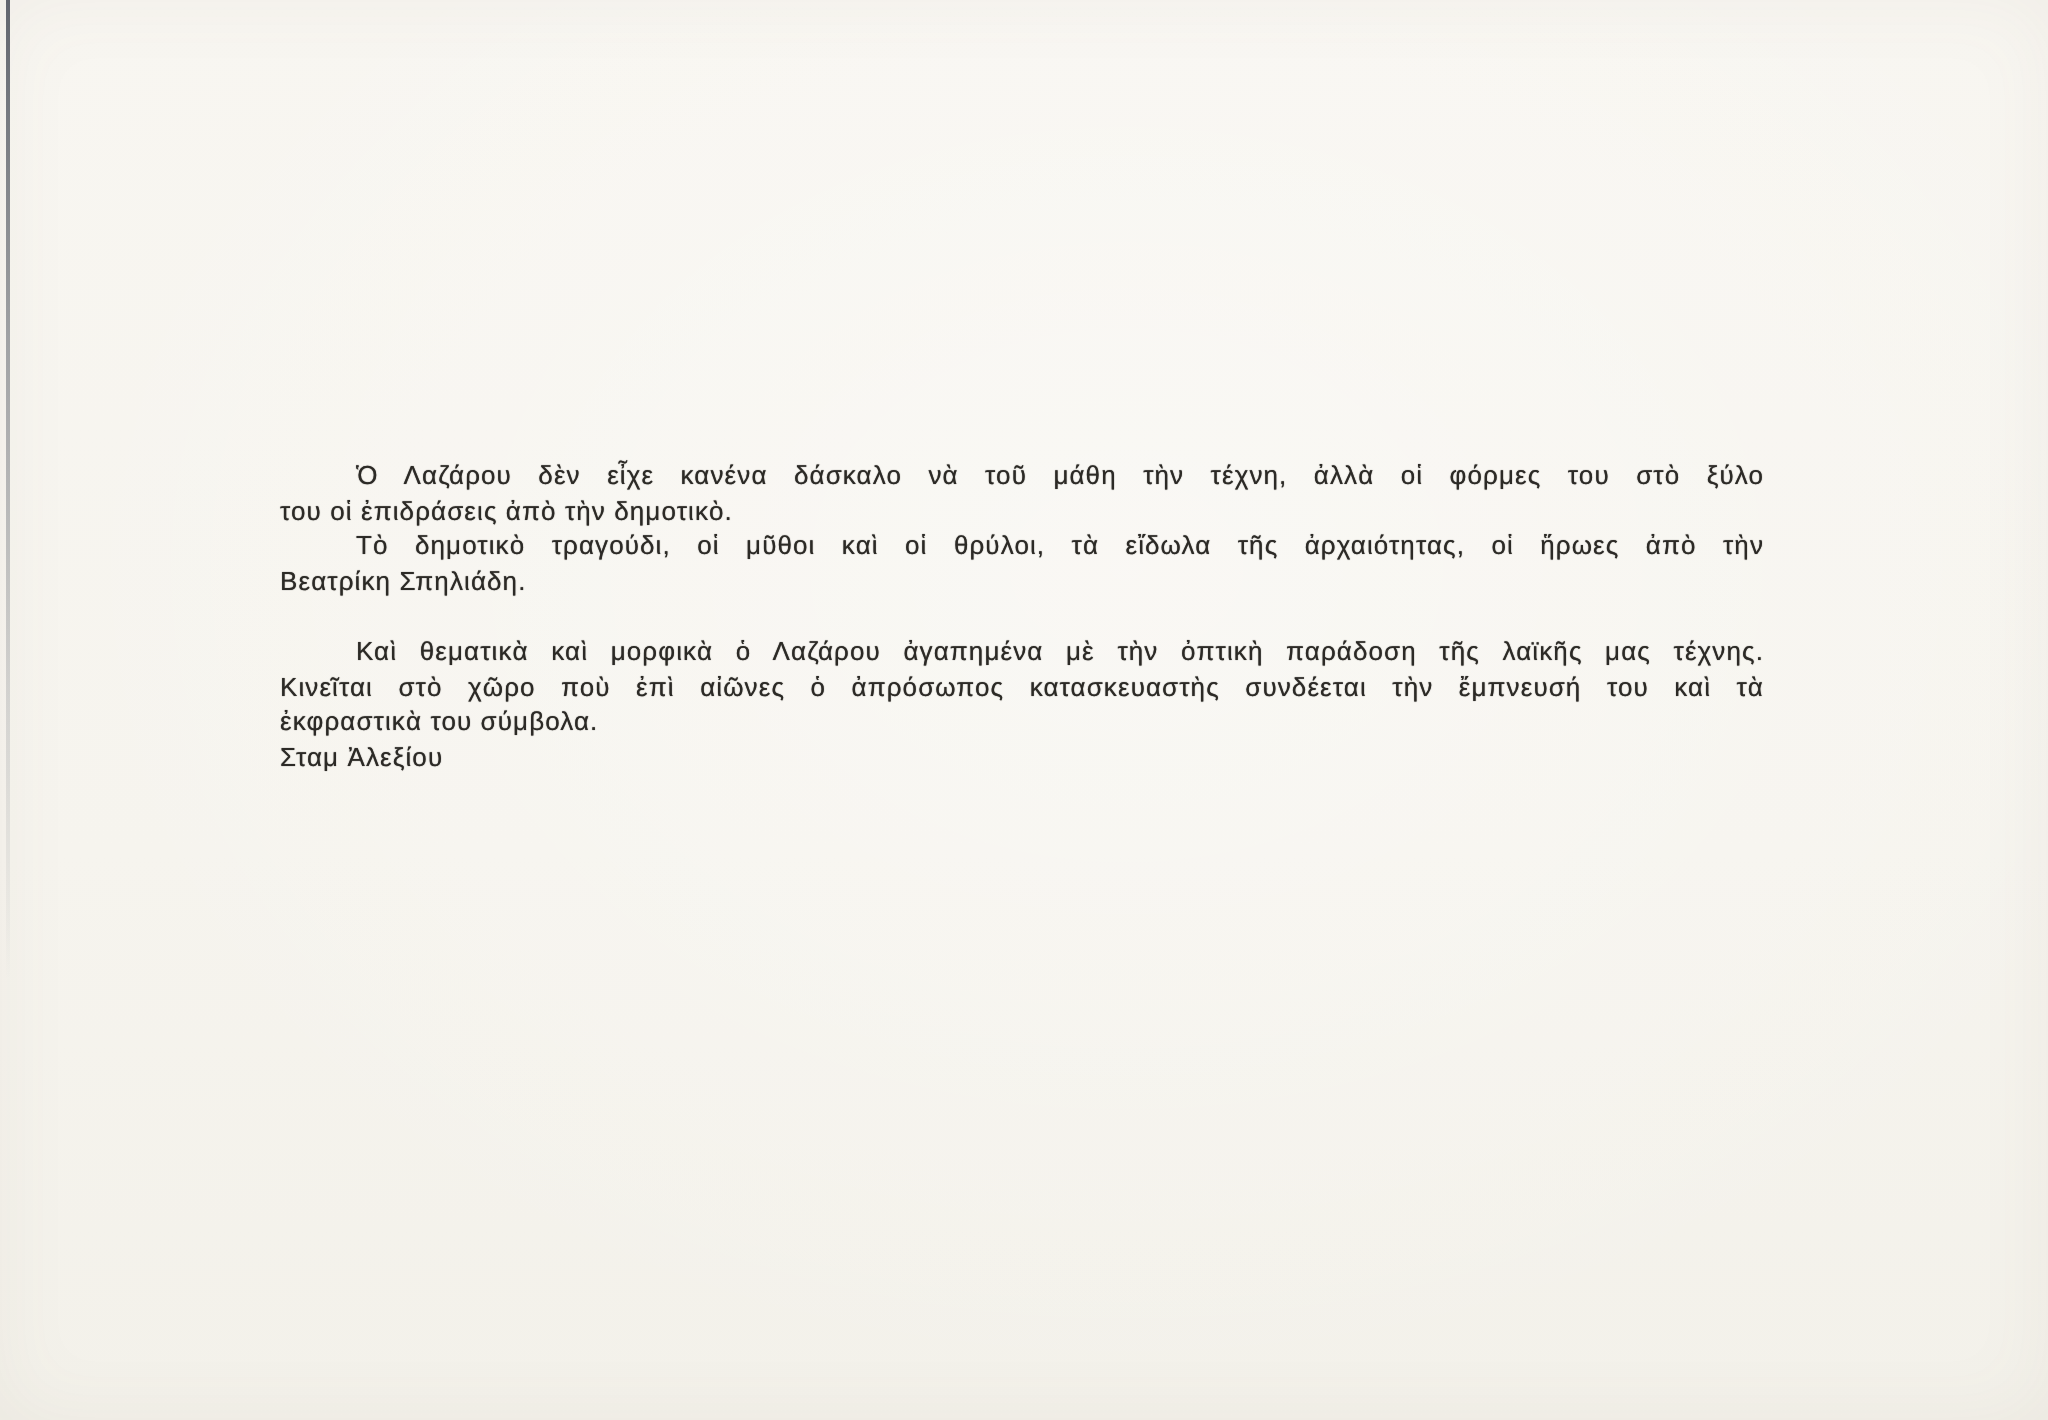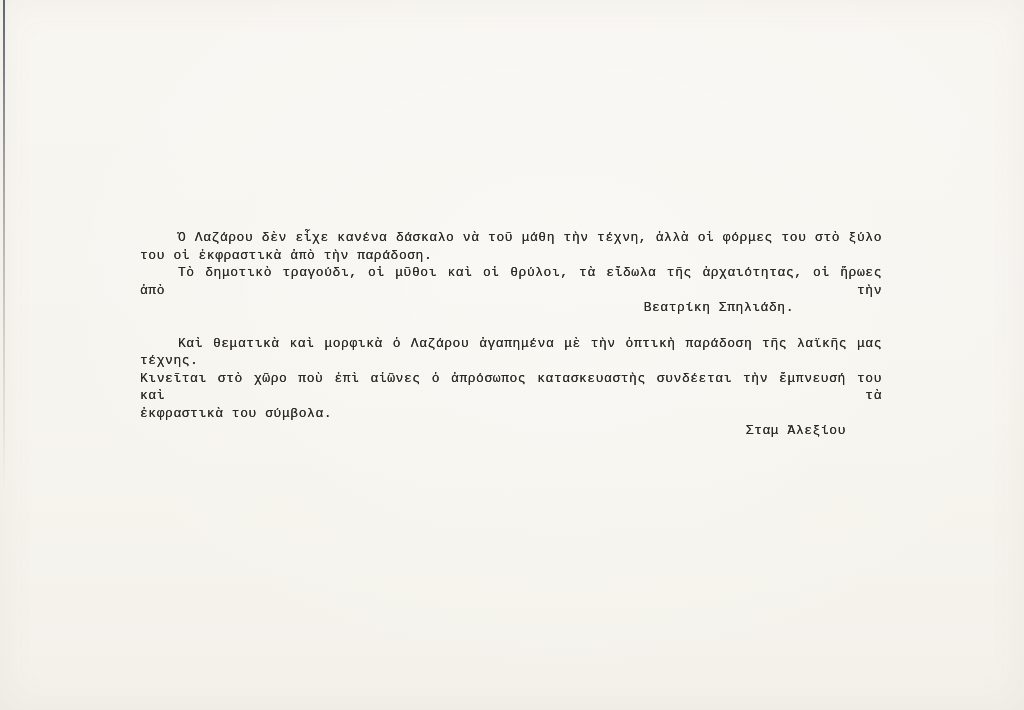--- a/index.html
+++ b/index.html
@@ -11,21 +11,21 @@
     background: #e9e7e1;
   }
   .page {
     position: relative;
     width: 1024px;
     height: 710px;
     background:
       radial-gradient(ellipse at 55% 40%, rgba(255,255,255,0.35), rgba(255,255,255,0) 70%),
       linear-gradient(180deg, #f8f6f1 0%, #f6f4ee 60%, #f3f1ea 100%);
     box-shadow: inset 0 0 40px rgba(120,110,90,0.06);
-    font-family: Liberation Mono, monospace;
+    font-family: Liberation Sans, sans-serif;
   }
   
   .scan-edge {
     position: absolute;
     left: 3px;
     top: 0;
     width: 2px;
     height: 490px;
     background: linear-gradient(to bottom,
       rgba(60,66,78,0.80) 0%,
@@ -50,37 +50,36 @@
     white-space: normal;
   }
   .line.first {
     text-indent: 38px;
   }
   .line.last {
     text-align: left;
     text-align-last: left;
   }
   .attribution {
-    text-align: right;
   }
   .attribution.spiliadi { padding-right: 88px; }
   .attribution.alexiou  { padding-right: 36px; }
   .para-gap { height: 18px; }
 </style>
 </head>
 <body>
 
 <div class="page">
   <div class="scan-edge"></div>
 
   <div class="text-block">
 
     <div>
       <div class="line first">Ὁ Λαζάρου δὲν εἶχε κανένα δάσκαλο νὰ τοῦ μάθη τὴν τέχνη, ἀλλὰ οἱ φόρμες του στὸ ξύλο</div>
-      <div class="line last">του οἱ ἐκφραστικὰ ἀπὸ τὴν παράδοση.</div>
+      <div class="line last">του οἱ ἐπιδράσεις ἀπὸ τὴν δημοτικὸ.</div>
     </div>
 
     <div>
       <div class="line first">Τὸ δημοτικὸ τραγούδι, οἱ μῦθοι καὶ οἱ θρύλοι, τὰ εἴδωλα τῆς ἀρχαιότητας, οἱ ἥρωες ἀπὸ τὴν</div>
       <div class="attribution spiliadi">Βεατρίκη Σπηλιάδη.</div>
     </div>
 
     <div class="para-gap"></div>
 
     <div>

